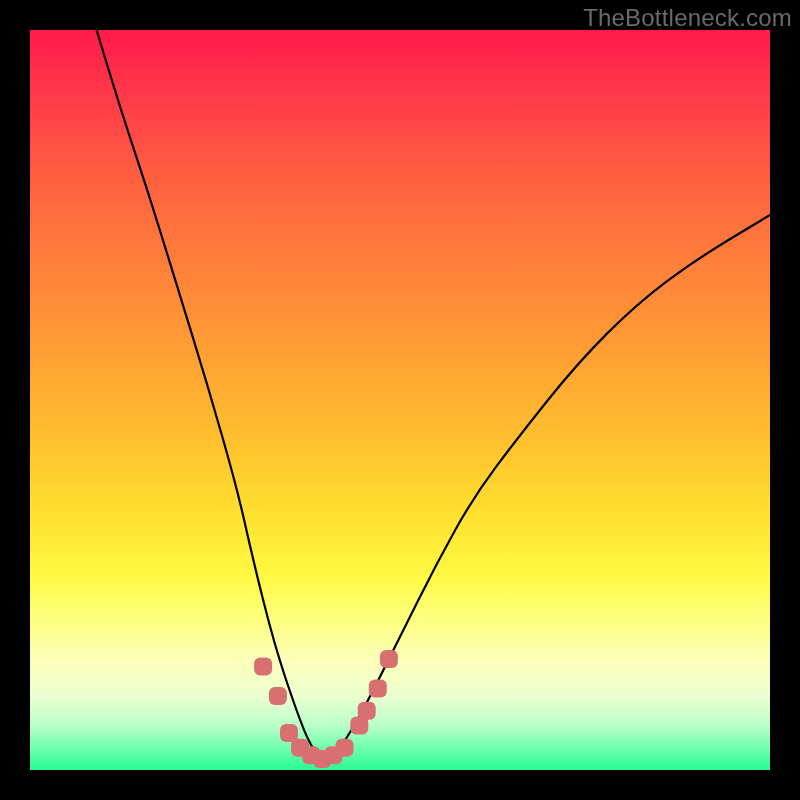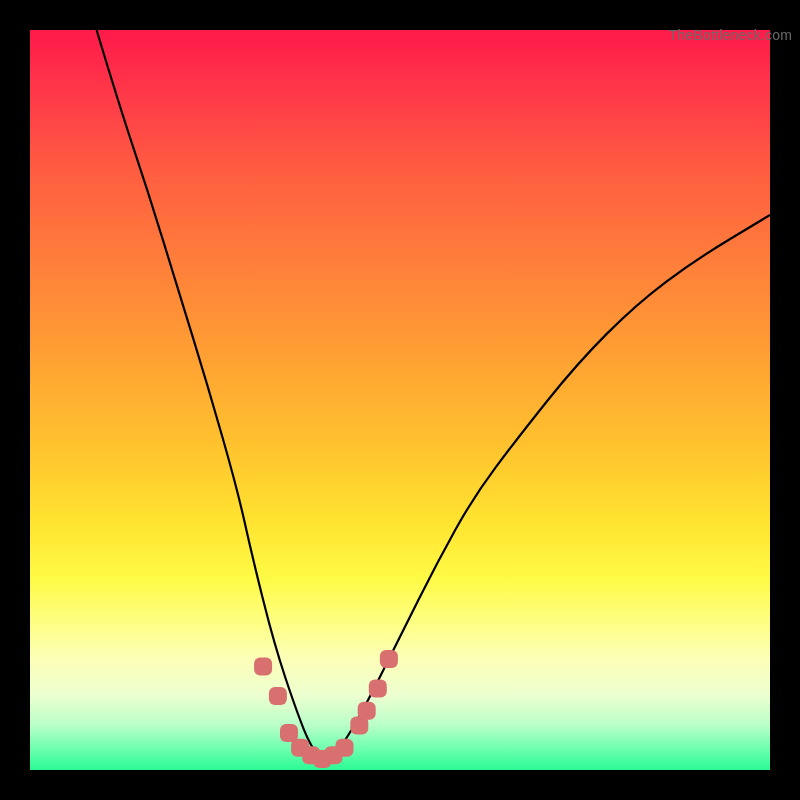--- a/index.html
+++ b/index.html
@@ -46,25 +46,24 @@
       #b8ffc8 94%,
       #70ffb0 97%,
       #2bfa95 100%
     );
   }
   .watermark {
     position: absolute;
     top: 4px;
     right: 8px;
     color: #6a6a6a;
-    font-size: 14px;
+    font-size: 24px;
     font-weight: 500;
     letter-spacing: 0.2px;
     user-select: none;
-    margin-top: 23px;
   }
   svg.curve {
     position: absolute;
     inset: 0;
     width: 740px;
     height: 740px;
   }
 </style>
 </head>
 <body>

